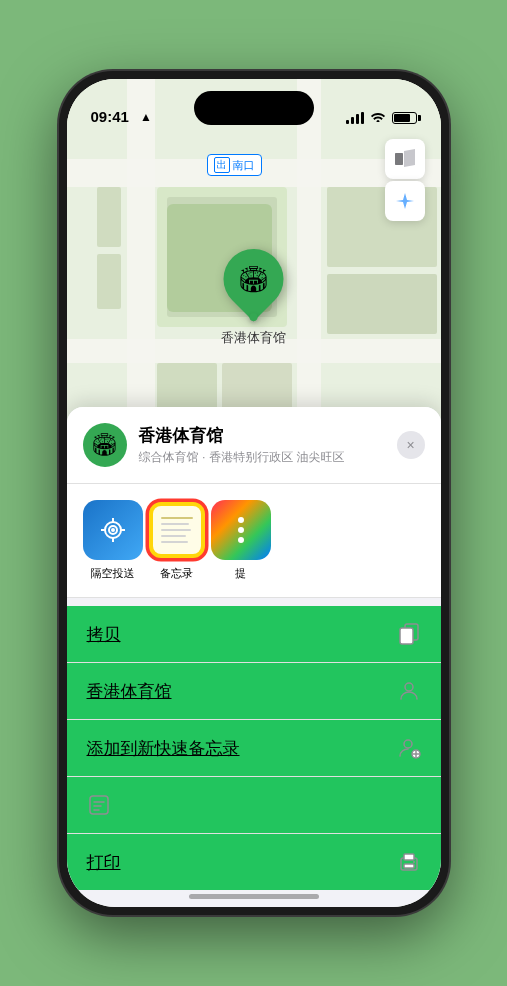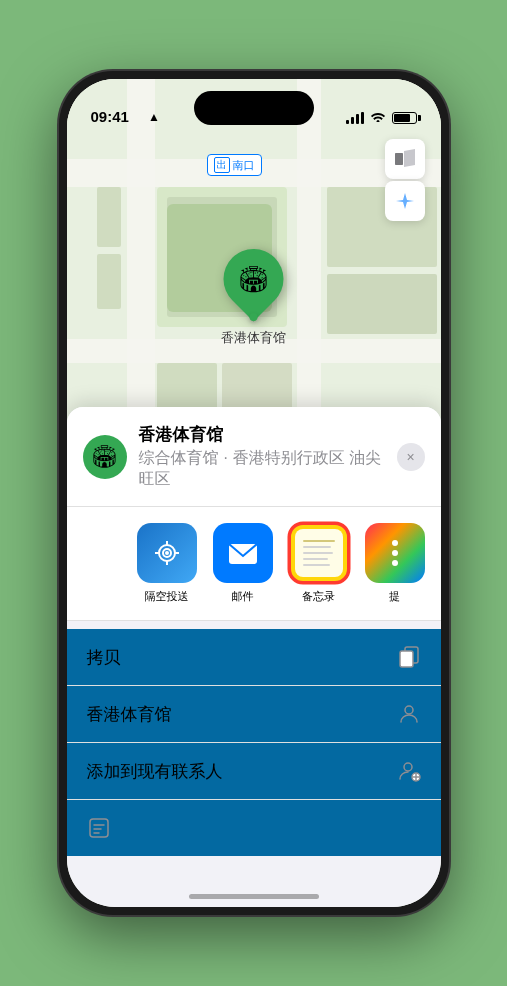--- a/index.html
+++ b/index.html
@@ -61,21 +61,21 @@
       padding: 0 24px 8px;
       z-index: 50;
     }
 
     .status-time {
       font-size: 15px;
       font-weight: 600;
       color: #000;
       display: flex;
       align-items: center;
-      gap: 17px;
+      gap: 9px;
       margin-top: 36px;
     }
 
     .status-icons {
       display: flex;
       align-items: center;
       gap: 6px;
     }
 
     .signal-bars {
@@ -230,21 +230,21 @@
       flex: 1;
     }
 
     .location-name {
       font-size: 17px;
       font-weight: 600;
       color: #000;
     }
 
     .location-sub {
-      font-size: 16px;
+      font-size: 12px;
       color: #8e8e93;
       margin-top: 2px;
     }
 
     .close-btn {
       width: 28px;
       height: 28px;
       background: #e5e5ea;
       border-radius: 50%;
       display: flex;
@@ -254,24 +254,23 @@
       color: #8e8e93;
       cursor: pointer;
       flex-shrink: 0;
     }
 
     
     .share-row {
       background: white;
       padding: 16px;
       display: flex;
-      gap: 16px;
+      gap: 4px;
       overflow-x: auto;
       border-bottom: 0.5px solid #e0e0e0;
-      justify-content: flex-end;
     }
 
     .share-item {
       display: flex;
       flex-direction: column;
       align-items: center;
       gap: 6px;
       min-width: 60px;
       cursor: pointer;
     }
@@ -292,22 +291,23 @@
     .share-icon.mail { background: #007AFF; }
 
     .share-label {
       font-size: 11px;
       color: #000;
       text-align: center;
     }
 
     
     .action-list {
-      background: #0369a1;
+      background: #22c55e;
       margin-top: 8px;
+      text-decoration: underline;
     }
 
     .action-item {
       display: flex;
       align-items: center;
       justify-content: space-between;
       padding: 16px 20px;
       border-bottom: 0.5px solid #e0e0e0;
       cursor: pointer;
     }
@@ -462,29 +462,20 @@
               <line x1="28" y1="16" x2="24" y2="16" stroke="white" stroke-width="2"></line>
               <line x1="16" y1="28" x2="16" y2="24" stroke="white" stroke-width="2"></line>
               <line x1="4" y1="16" x2="8" y2="16" stroke="white" stroke-width="2"></line>
               <circle cx="16" cy="16" r="2" fill="white"></circle>
             </svg>
           </div>
           <span class="share-label">隔空投送</span>
         </div>
 
 
-        <div class="share-item">
-          <div class="share-icon mail">
-            <svg width="36" height="36" viewBox="0 0 36 36">
-              <rect x="4" y="9" width="28" height="20" rx="3" fill="white"></rect>
-              <polyline points="4,9 18,21 32,9" fill="none" stroke="#007AFF" stroke-width="2"></polyline>
-            </svg>
-          </div>
-          <span class="share-label">邮件</span>
-        </div>
 
         <div class="share-item">
           <div style="
             width:60px; height:60px; border-radius:14px;
             background:#ffd60a;
             border: 2.5px solid #ff3b30;
             box-shadow: 0 0 0 1.5px #ff3b30;
             display:flex; align-items:center; justify-content:center;
             overflow:hidden;
           ">
@@ -529,38 +520,47 @@
 
         <div class="action-item">
           <span class="action-label">香港体育馆</span>
           <svg width="24" height="24" viewBox="0 0 24 24" fill="none">
             <circle cx="12" cy="8" r="4" stroke="#8e8e93" stroke-width="1.5"></circle>
             <path d="M4 20c0-4 3.6-7 8-7s8 3 8 7" stroke="#8e8e93" stroke-width="1.5" stroke-linecap="round"></path>
           </svg>
         </div>
 
         <div class="action-item">
-          <span class="action-label">添加到现有联系人</span>
+          <span class="action-label">添加到新快速备忘录</span>
           <svg width="24" height="24" viewBox="0 0 24 24" fill="none">
             <circle cx="11" cy="8" r="4" stroke="#8e8e93" stroke-width="1.5"></circle>
             <path d="M3 20c0-4 3.6-7 8-7" stroke="#8e8e93" stroke-width="1.5" stroke-linecap="round"></path>
             <circle cx="19" cy="18" r="4" fill="white" stroke="#8e8e93" stroke-width="1.5"></circle>
             <line x1="19" y1="15" x2="19" y2="21" stroke="#8e8e93" stroke-width="1.5" stroke-linecap="round"></line>
             <line x1="16" y1="18" x2="22" y2="18" stroke="#8e8e93" stroke-width="1.5" stroke-linecap="round"></line>
           </svg>
         </div>
 
         <div class="action-item">
           <svg width="24" height="24" viewBox="0 0 24 24" fill="none">
             <rect x="3" y="3" width="18" height="18" rx="3" stroke="#8e8e93" stroke-width="1.5"></rect>
             <line x1="7" y1="9" x2="17" y2="9" stroke="#8e8e93" stroke-width="1.5" stroke-linecap="round"></line>
             <line x1="7" y1="13" x2="14" y2="13" stroke="#8e8e93" stroke-width="1.5" stroke-linecap="round"></line>
             <line x1="7" y1="17" x2="12" y2="17" stroke="#8e8e93" stroke-width="1.5" stroke-linecap="round"></line>
           </svg>
         </div>
 
+        <div class="action-item">
+          <span class="action-label">打印</span>
+          <svg width="24" height="24" viewBox="0 0 24 24" fill="none">
+            <rect x="4" y="8" width="16" height="12" rx="2" stroke="#8e8e93" stroke-width="1.5"></rect>
+            <rect x="7" y="4" width="10" height="6" rx="1" fill="white" stroke="#8e8e93" stroke-width="1.5"></rect>
+            <rect x="7" y="14" width="10" height="4" rx="1" fill="white" stroke="#8e8e93" stroke-width="1.5"></rect>
+            <circle cx="17" cy="12" r="1" fill="#8e8e93"></circle>
+          </svg>
+        </div>
       </div>
 
       <div class="home-indicator"></div>
     </div>
 
   </div>
 </div>
 
 </body></html>

